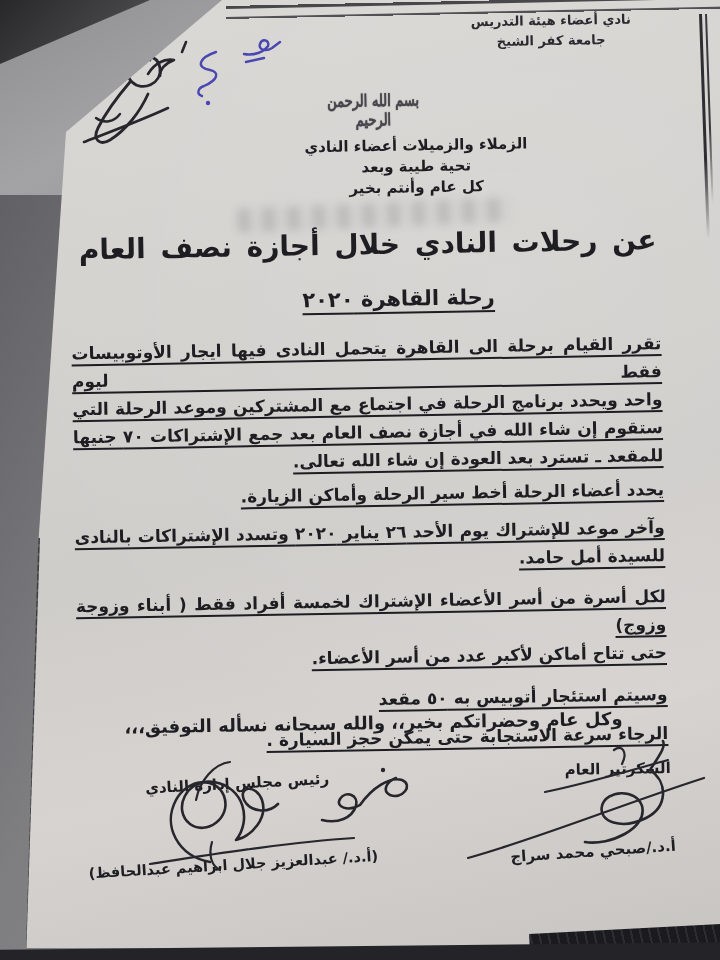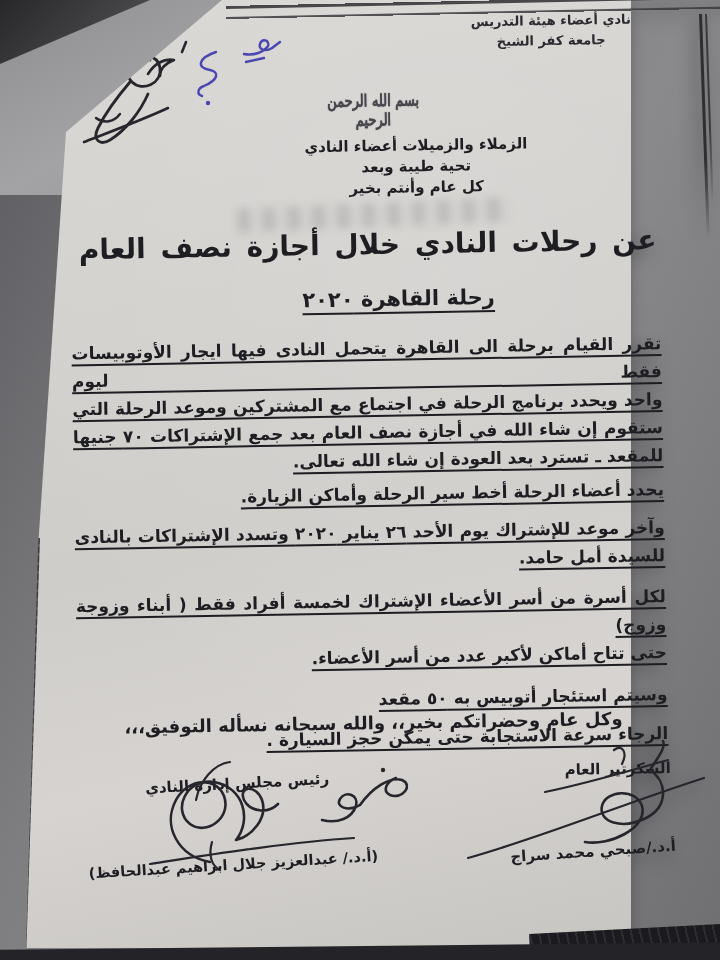--- a/index.html
+++ b/index.html
@@ -10,21 +10,21 @@
   }
   .photo{position:absolute;inset:0;}
   
   .gray-sheet{position:absolute;top:0;left:0;width:270px;height:195px;
     background:linear-gradient(150deg,#8e8d90 0%,#a3a2a5 55%,#98979a 100%);}
   .corner-dark{position:absolute;top:0;left:0;width:150px;height:64px;
     background:linear-gradient(135deg,#28282b 0%,#55545七 100%);
     background:linear-gradient(135deg,#28282b 0%,#555457 100%);
     clip-path:polygon(0 0,100% 0,0 100%);}
   
-  .paper{position:absolute;top:0;left:0;width:631px;height:948px;
+  .paper{position:absolute;top:0;left:0;width:720px;height:948px;
     background:
       radial-gradient(120% 90% at 70% 30%, rgba(255,255,255,.10), rgba(0,0,0,0) 60%),
       linear-gradient(168deg,#dad8d5 0%,#d4d2cf 28%,#cfcdca 55%,#d6d3d0 76%,#c7c5c2 100%);
     clip-path:polygon(222px 0,720px 0,720px 948px,26px 948px,38px 548px,66px 132px);
     filter:drop-shadow(-5px 6px 9px rgba(0,0,0,.45));
   }
   
   .frame-top{position:absolute;top:6px;left:226px;width:520px;height:8px;
     border-top:3px solid #2e2e32;border-bottom:2px solid #3a3a3e;
     transform:rotate(-1.2deg);transform-origin:left top;opacity:.85;}

